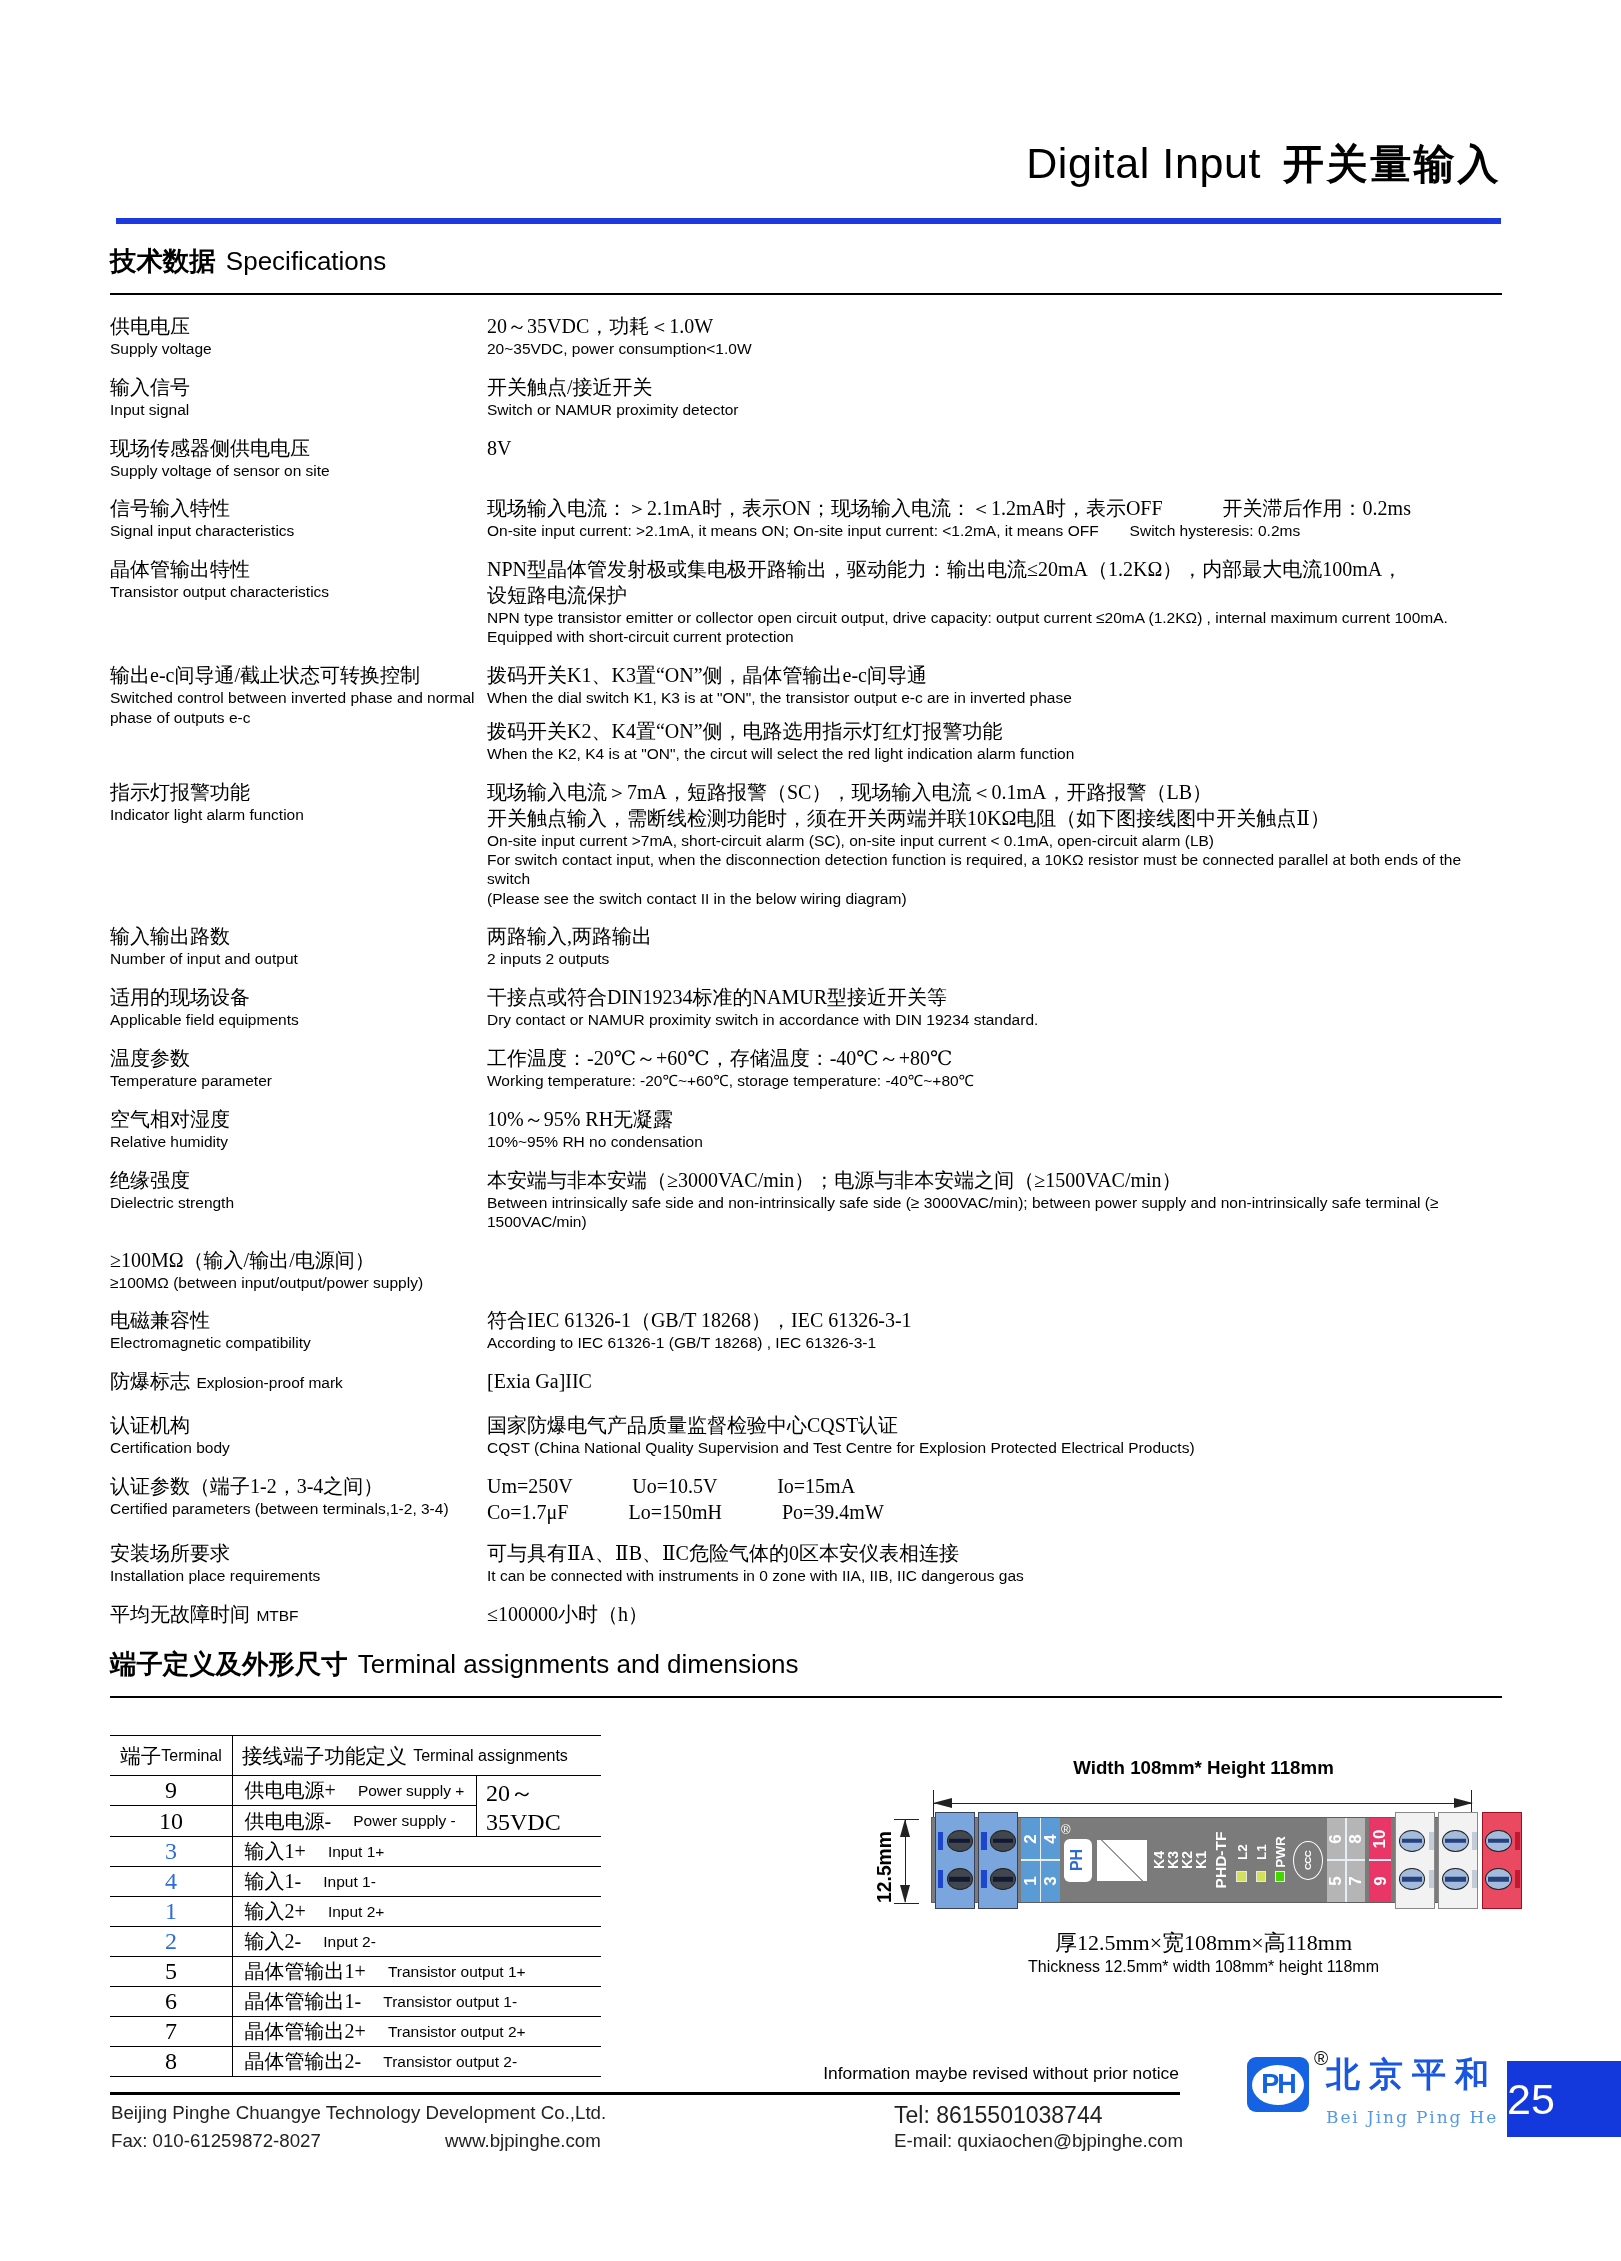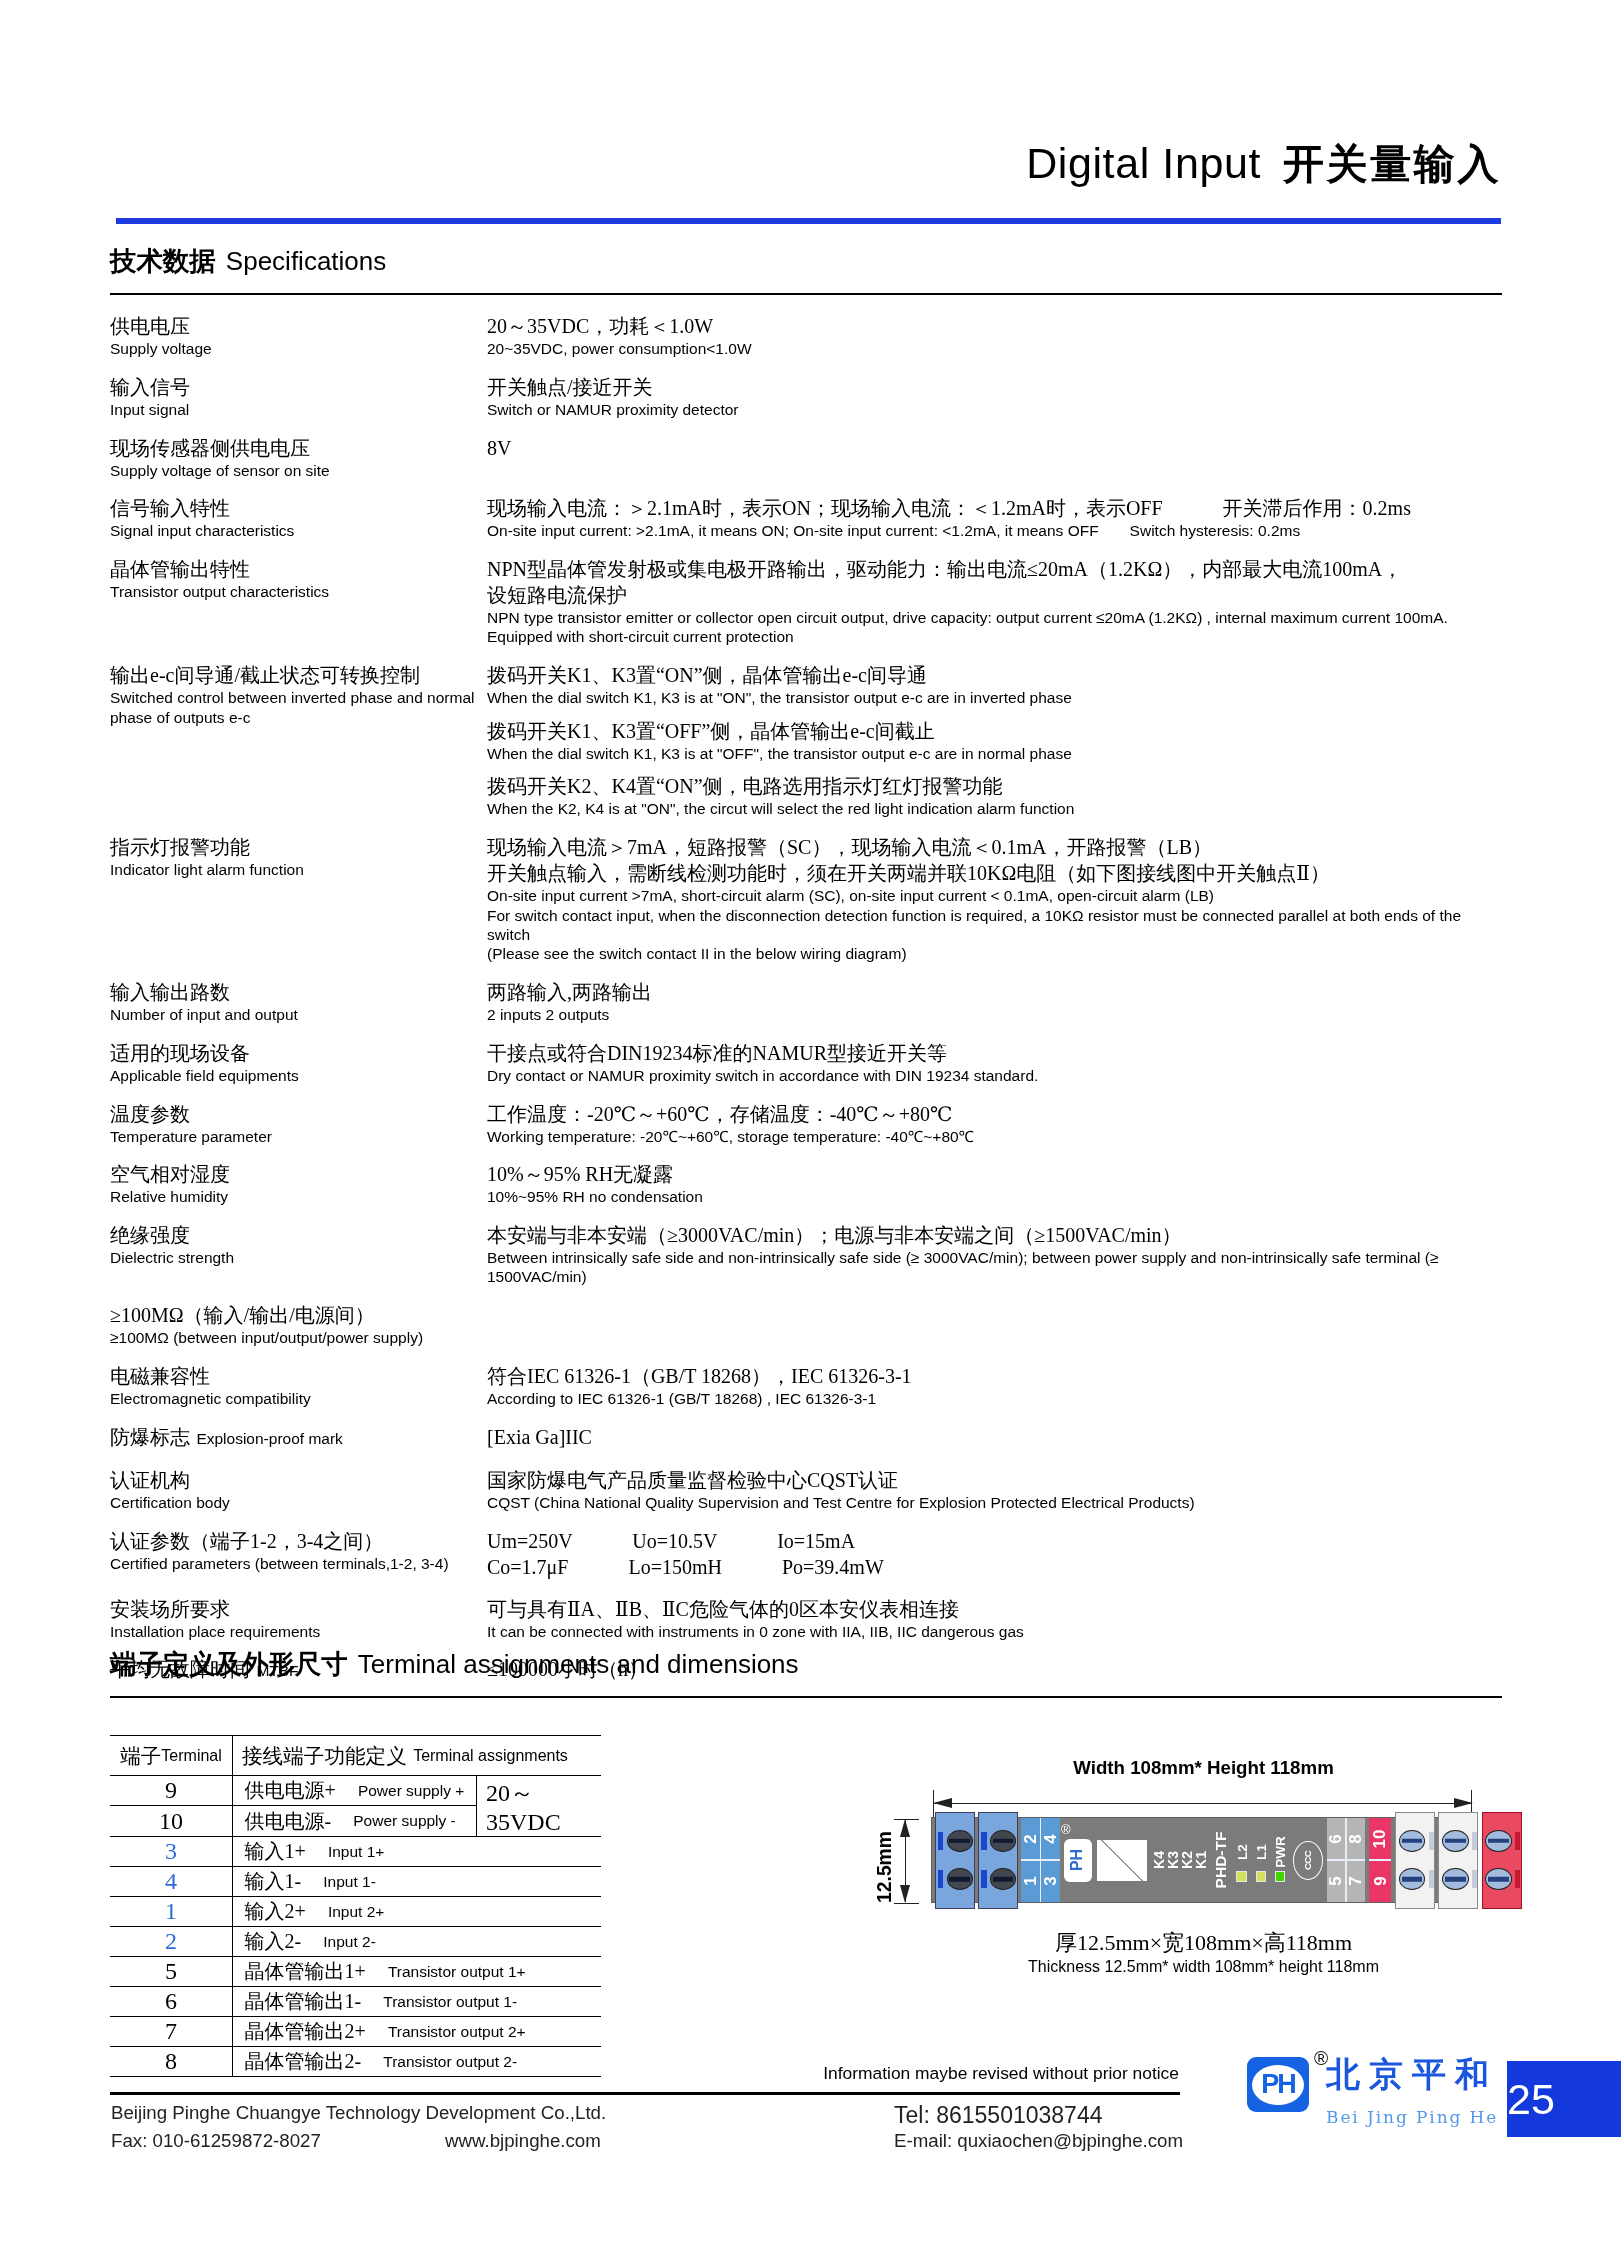--- a/index.html
+++ b/index.html
@@ -228,24 +228,20 @@
         <div class="lcn">输出e-c间导通/截止状态可转换控制</div>
         <div class="len">Switched control between inverted phase and normal</div>
         <div class="len"> phase of outputs e-c</div>
       </div>
       <div class="svalue">
         <div class="vpair">
             <div class="vcn">拨码开关K1、K3置“ON”侧，晶体管输出e-c间导通</div>
             <div class="ven">When the dial switch K1, K3 is at "ON", the transistor output e-c are in inverted phase</div>
           </div>
         <div class="vpair">
-            <div class="vcn">拨码开关K1、K3置“OFF”侧，晶体管输出e-c间截止</div>
-            <div class="ven">When the dial switch K1, K3 is at "OFF", the transistor output e-c are in normal phase</div>
-          </div>
-        <div class="vpair">
             <div class="vcn">拨码开关K2、K4置“ON”侧，电路选用指示灯红灯报警功能</div>
             <div class="ven">When the K2, K4 is at  "ON", the circut will select the red light indication alarm function</div>
           </div>
       </div>
     </div>
 
     <div class="srow">
       <div class="slabel">
           <div class="lcn">指示灯报警功能</div>
           <div class="len">Indicator light alarm function</div>

